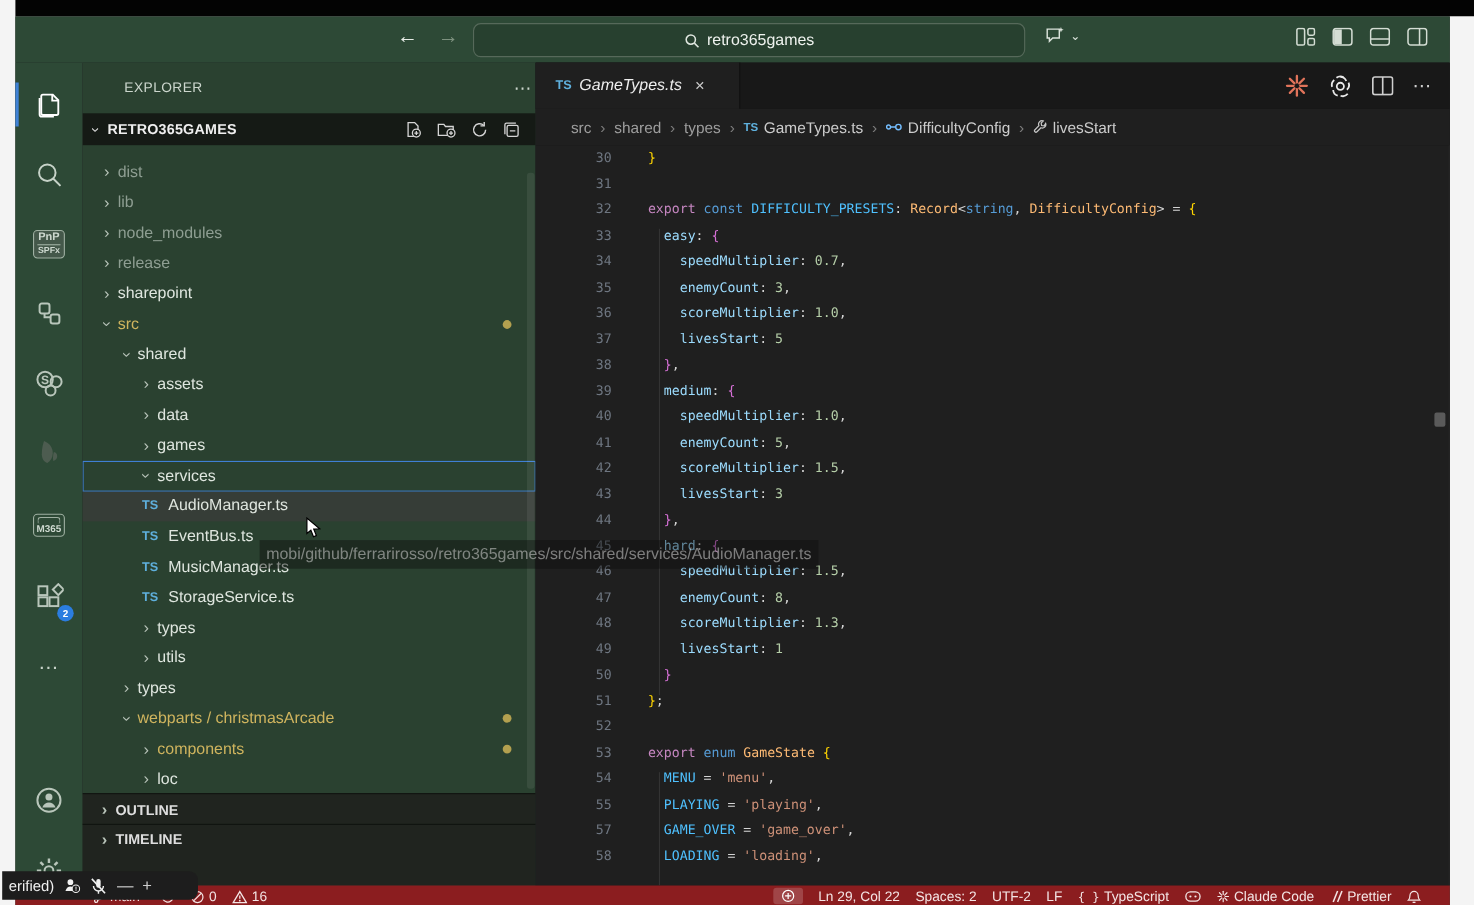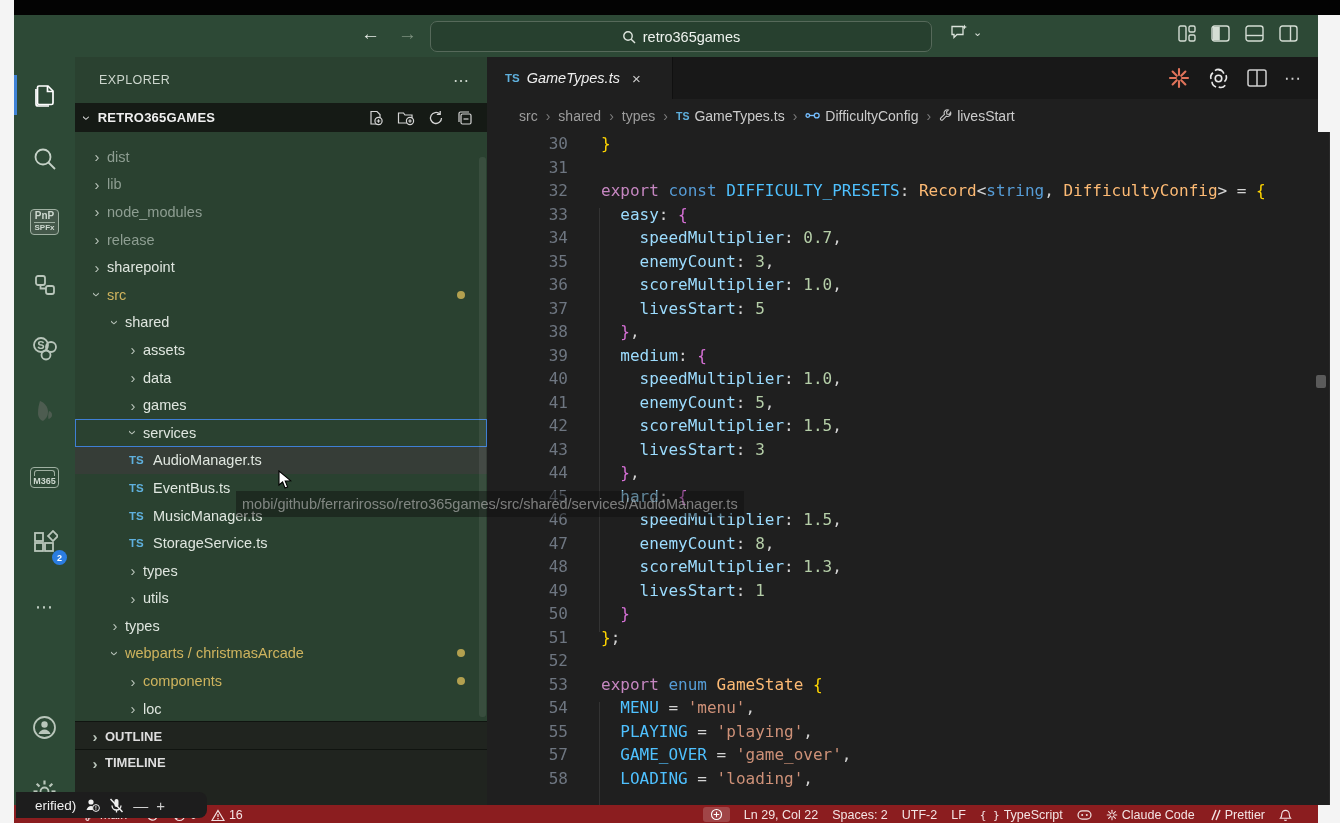--- a/index.html
+++ b/index.html
@@ -28,21 +28,21 @@
   .badge{position:absolute;right:8px;bottom:0px;background:#2b7de0;color:#fff;font-size:9px;font-weight:bold;
          border-radius:50%;width:15px;height:15px;display:flex;align-items:center;justify-content:center;}
   .pnp-box{border:1.5px solid #9fb0a2;border-radius:4px;color:#cdd8cf;font-size:10px;font-weight:bold;
            text-align:center;padding:1px 3px;line-height:10px;background:#44584a;}
   .pnp-box small{font-size:8px;font-weight:bold;display:block;border-top:1px solid #9fb0a2;margin-top:1px;}
   .m365-box{border:1.5px solid #9fb0a2;border-radius:4px;color:#cdd8cf;font-size:9px;font-weight:bold;padding:8px 2px 1px 2px;position:relative;}
   .m365-box::before{content:"";position:absolute;left:3px;top:2px;right:3px;height:5px;border:1.5px solid #9fb0a2;border-bottom:none;border-radius:3px 3px 0 0;}
   .dots-icon{font-size:18px;letter-spacing:1px;color:#c6d2c8;}
   
   .sidebar{position:absolute;left:61px;top:42px;width:412px;height:748px;background:#2a4130;overflow:hidden;}
-  .sb-header{position:absolute;left:4px;top:0;width:100%;height:46px;display:flex;align-items:center;}
+  .sb-header{position:absolute;left:18px;top:0;width:100%;height:46px;display:flex;align-items:center;}
   .sb-title{margin-left:20px;font-size:12.5px;letter-spacing:.4px;color:#ccd6cd;}
   .sb-more{position:absolute;right:22px;font-size:16px;color:#ccd6cd;}
   .sb-section{position:absolute;left:0;top:46px;width:100%;height:29px;background:#151a15;display:flex;align-items:center;}
   .sec-chev{margin-left:10px;color:#d7d7d7;font-size:14px;transform:rotate(90deg);display:inline-block;}
   .sec-label{margin-left:8px;font-size:13px;font-weight:bold;color:#efefef;letter-spacing:.2px;}
   .sec-actions{position:absolute;right:14px;display:flex;gap:13px;align-items:center;color:#d5d5d5;}
   .tree{position:absolute;left:0;top:86px;width:100%;}
   .trow{position:relative;height:27.6px;display:flex;align-items:center;font-size:14.5px;color:#dfe6df;}
   .trow.lvl0{padding-left:12px;} .trow.lvl1{padding-left:30px;} .trow.lvl2{padding-left:48px;} .trow.lvl3{padding-left:54px;}
   .trow.sel{outline:1px solid #3f7fd4;outline-offset:-1px;}
@@ -65,41 +65,41 @@
   .tab-ts{color:#5fb0dd;font-size:11.5px;font-weight:bold;margin-right:7px;}
   .tab-label{color:#eeeeee;font-size:14.5px;font-style:italic;}
   .tab-close{margin-left:12px;color:#cccccc;font-size:15px;}
   .ed-actions{position:absolute;right:16px;top:0;height:42px;display:flex;align-items:center;gap:17px;color:#cfcfcf;}
   .breadcrumbs{position:absolute;left:0;top:42px;width:100%;height:33px;background:#1f1f1f;display:flex;align-items:center;
                font-size:14px;color:#9d9d9d;padding-left:32px;box-sizing:border-box;gap:6px;}
   .bc-sep{color:#7c7c7c;font-size:14px;margin:0 2px;}
   .bc-ts{color:#5fb0dd;font-size:10.5px;font-weight:bold;}
   .bc-bright{color:#cccccc;}
   .code{position:absolute;left:0;top:75px;width:100%;height:673px;background:#1f1f1f;overflow:hidden;
-        font-family:"DejaVu Sans Mono",monospace;font-size:16px;padding-left:12px;}
+        font-family:"DejaVu Sans Mono",monospace;font-size:12px;}
   .cline{height:23.5px;line-height:23.5px;display:flex;white-space:pre;}
   .lnum{width:69px;text-align:right;color:#6e7681;flex:none;}
   .ctext{padding-left:33px;}
   .tk-kw{color:#C586C0}.tk-st{color:#569CD6}.tk-cn{color:#4FC1FF}.tk-ty{color:#fdba74}.tk-pr{color:#9CDCFE}
   .tk-nu{color:#B5CEA8}.tk-sr{color:#CE9178}.tk-pl{color:#D4D4D4}.tk-y1{color:#FFD500}.tk-m2{color:#D670D6}
   .indent-guide{position:absolute;left:112px;width:1px;background:#333333;}
   .ed-scroll{position:absolute;right:4px;top:243px;width:10px;height:13px;background:#5a5a5a;border-radius:2px;}
   .ed-scroll-track{position:absolute;right:0;top:0;width:1px;height:100%;background:#2a2a2a;}
   
   .statusbar{position:absolute;left:0;top:790px;width:100%;height:18px;background:#8b1d1f;display:flex;align-items:flex-start;
              color:#f3e4e4;font-size:12.5px;overflow:hidden;}
   .sb-left{display:flex;gap:14px;margin-left:70px;padding-top:3px;align-items:center;}
   .sb-right{display:flex;gap:14px;margin-left:auto;margin-right:26px;padding-top:3px;align-items:center;text-align:right;}
   .sb-item{display:flex;align-items:center;gap:4px;white-space:nowrap;}
   .sb-item.hl{background:rgba(255,255,255,0.18);border-radius:3px;padding:1px 7px;margin-top:-1px;}
   
   .ghost-tooltip{position:absolute;left:236px;top:491px;height:26px;line-height:26px;padding:0 6px;
                  background:rgba(12,12,12,0.42);color:rgba(210,210,210,0.55);font-size:14.5px;white-space:nowrap;z-index:40;pointer-events:none;}
-  .os-pill{position:absolute;left:16px;top:792px;width:172px;height:26px;background:#1d1d1d;border-radius:0 8px 8px 0;
-           display:flex;align-items:center;gap:8px;padding-left:19px;color:#f0f0f0;font-size:13.5px;z-index:60;}
+  .os-pill{position:absolute;left:2px;top:792px;width:172px;height:26px;background:#1d1d1d;border-radius:0 8px 8px 0;
+           display:flex;align-items:center;gap:8px;padding-left:6px;color:#f0f0f0;font-size:13.5px;z-index:60;}
   .os-pill .zm{color:#cfcfcf;font-size:15px;}
   .cursor-ptr{position:absolute;left:278px;top:470px;z-index:70;}
   svg{display:block;}
 </style>
 </head>
 <body>
 
 <div class="stage">
   <div class="left-strip"></div>
   <div class="top-black"></div>

